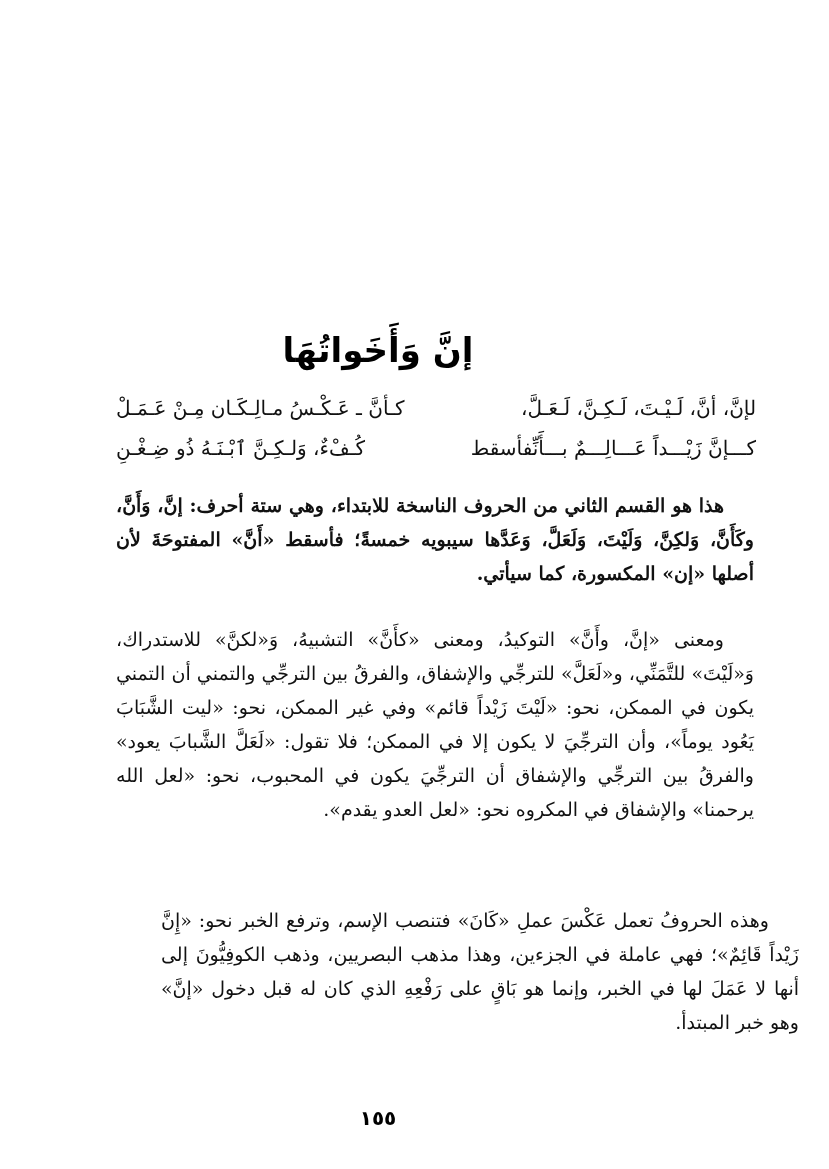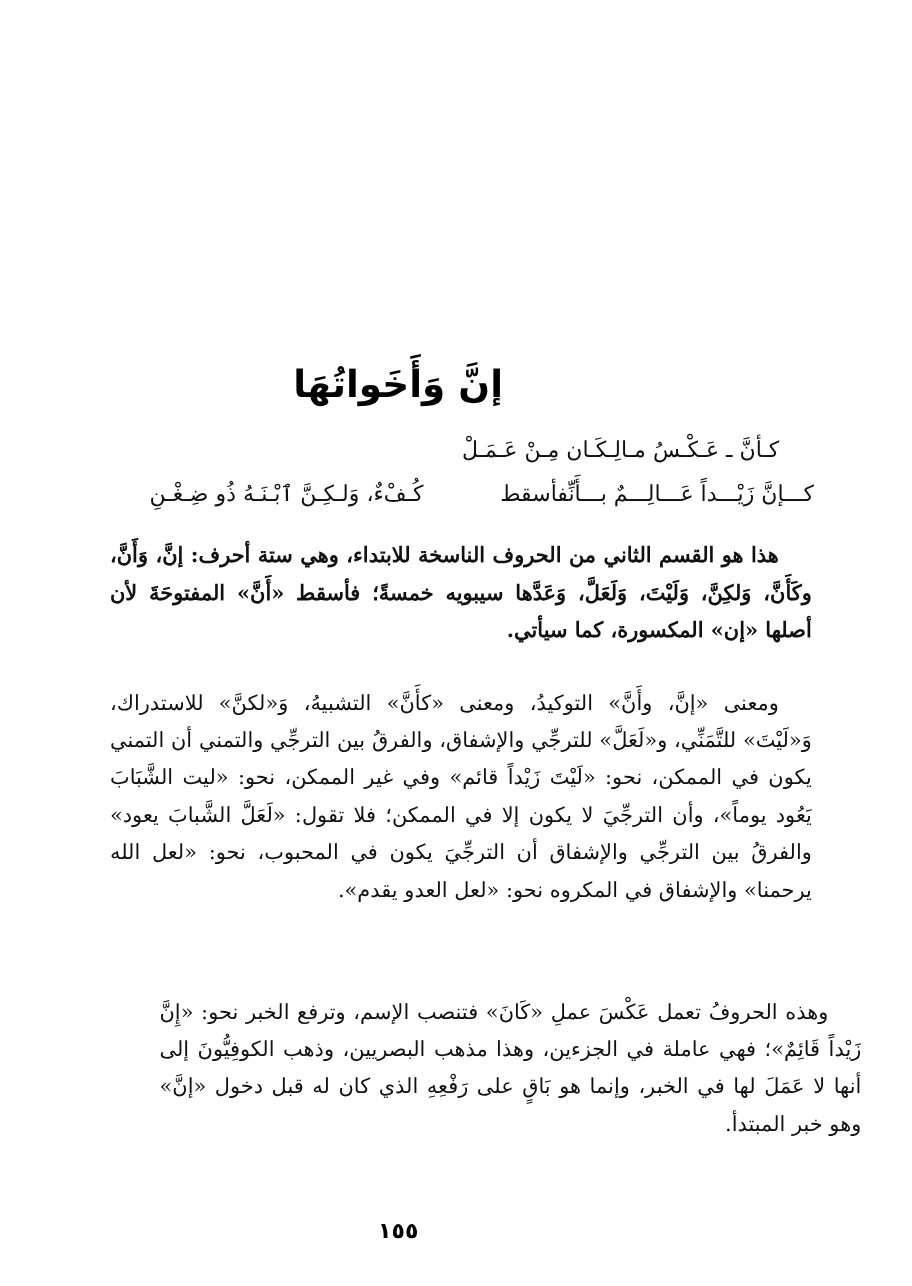--- a/index.html
+++ b/index.html
@@ -10,21 +10,21 @@
     body {
       width: 829px;
       height: 1169px;
       position: relative;
       overflow: hidden;
       font-family: "DejaVu Serif", "Liberation Serif", serif;
       color: #111111;
     }
     .page {
       position: absolute;
-      left: 0; top: 0;
+      left: 16px; top: 0;
       width: 724px; height: 1169px; border-radius: 16px;
     }
     .chapter-title {
       position: absolute;
       top: 302px;
       left: 0; right: 0;
       text-align: center;
       font-family: "DejaVu Sans", sans-serif;
       font-weight: bold;
       font-size: 34px;
@@ -41,21 +41,20 @@
     .verse-line {
       display: flex;
       flex-direction: row;
       justify-content: space-between;
       height: 40px;
       line-height: 40px;
     }
     .hemistich {
       white-space: nowrap;
       letter-spacing: 1px;
-      margin-left: 36px;
     }
     .hemistich.right { width: 300px; text-align: right; }
     .hemistich.left { width: 320px; text-align: left; }
     .body-text {
       position: absolute;
       left: 100px;
       width: 638px;
       font-size: 19px;
       line-height: 34px;
       text-align: justify;
@@ -81,20 +80,21 @@
   </style>
 </head>
 <body>
 
 <div class="page">
 
   <h1 class="chapter-title">إنَّ وَأَخَواتُهَا</h1>
 
   <div class="verse">
     <div class="verse-line">
+      <span class="hemistich right">لإنَّ، أنَّ، لَـيْـتَ، لَـكِـنَّ، لَـعَـلَّ،</span>
       <span class="hemistich left">كـأنَّ ـ عَـكْـسُ مـالِـكَـان مِـنْ عَـمَـلْ</span>
     </div>
     <div class="verse-line">
       <span class="hemistich right">كـــإنَّ زَيْـــداً عَـــالِـــمٌ بـــأَنِّفأسقط</span>
       <span class="hemistich left">كُـفْءٌ، وَلـكِـنَّ ٱبْـنَـهُ ذُو ضِـغْـنِ</span>
     </div>
   </div>
 
   <div class="body-text" id="p1">
     <p class="para">هذا هو القسم الثاني من الحروف الناسخة للابتداء، وهي ستة أحرف: إنَّ، وَأَنَّ، وكَأَنَّ، وَلكِنَّ، وَلَيْتَ، وَلَعَلَّ، وَعَدَّها سيبويه خمسةً؛ فأسقط «أَنَّ» المفتوحَةَ لأن أصلها «إن» المكسورة، كما سيأتي.</p>

